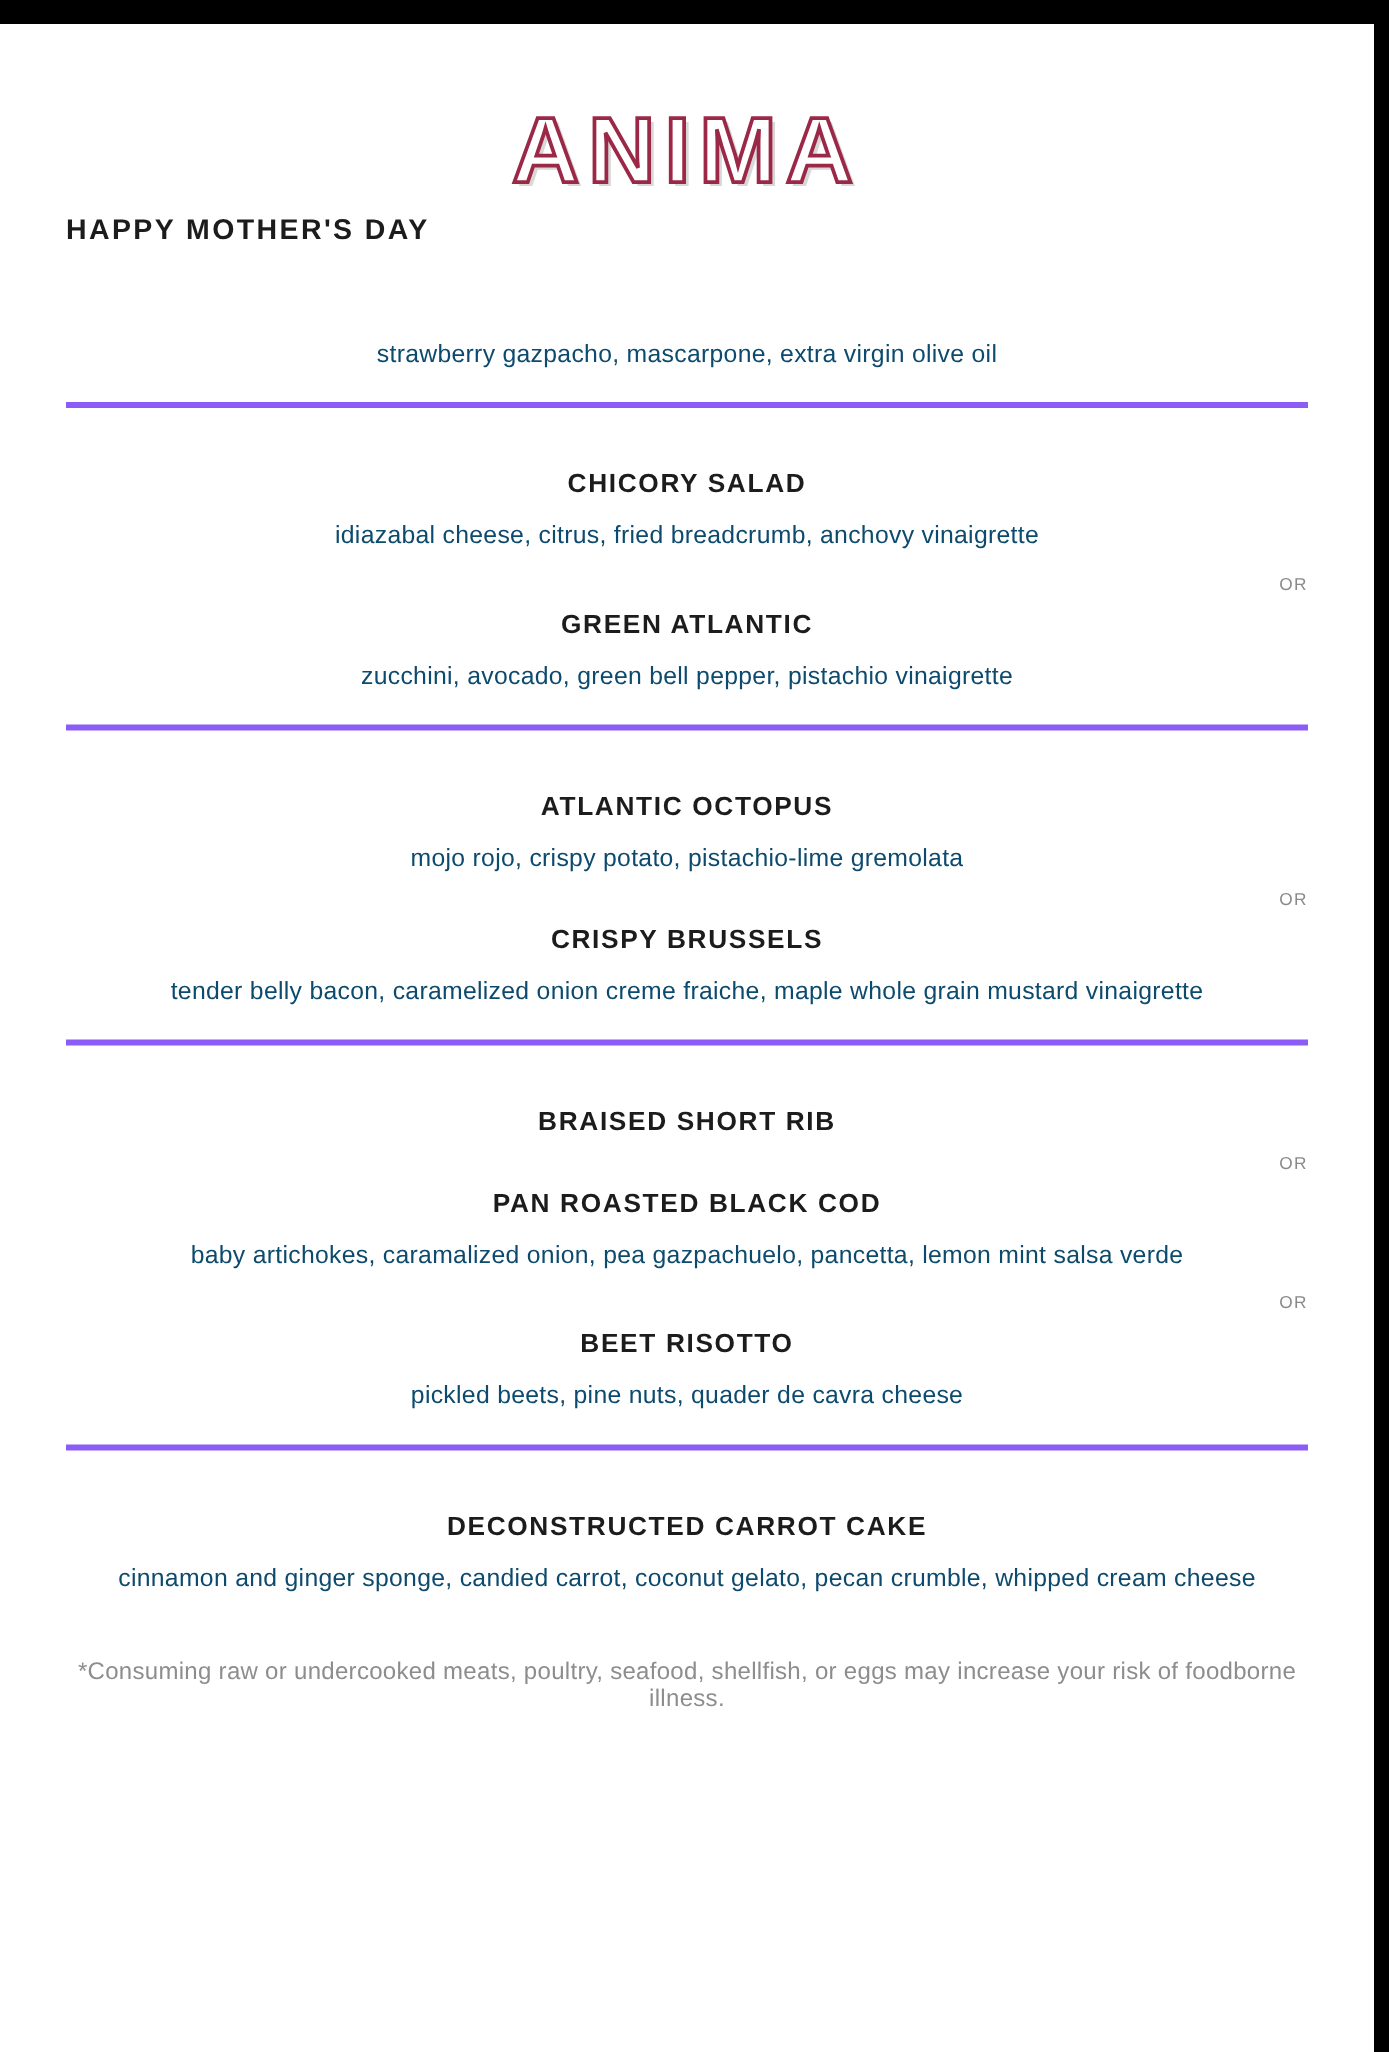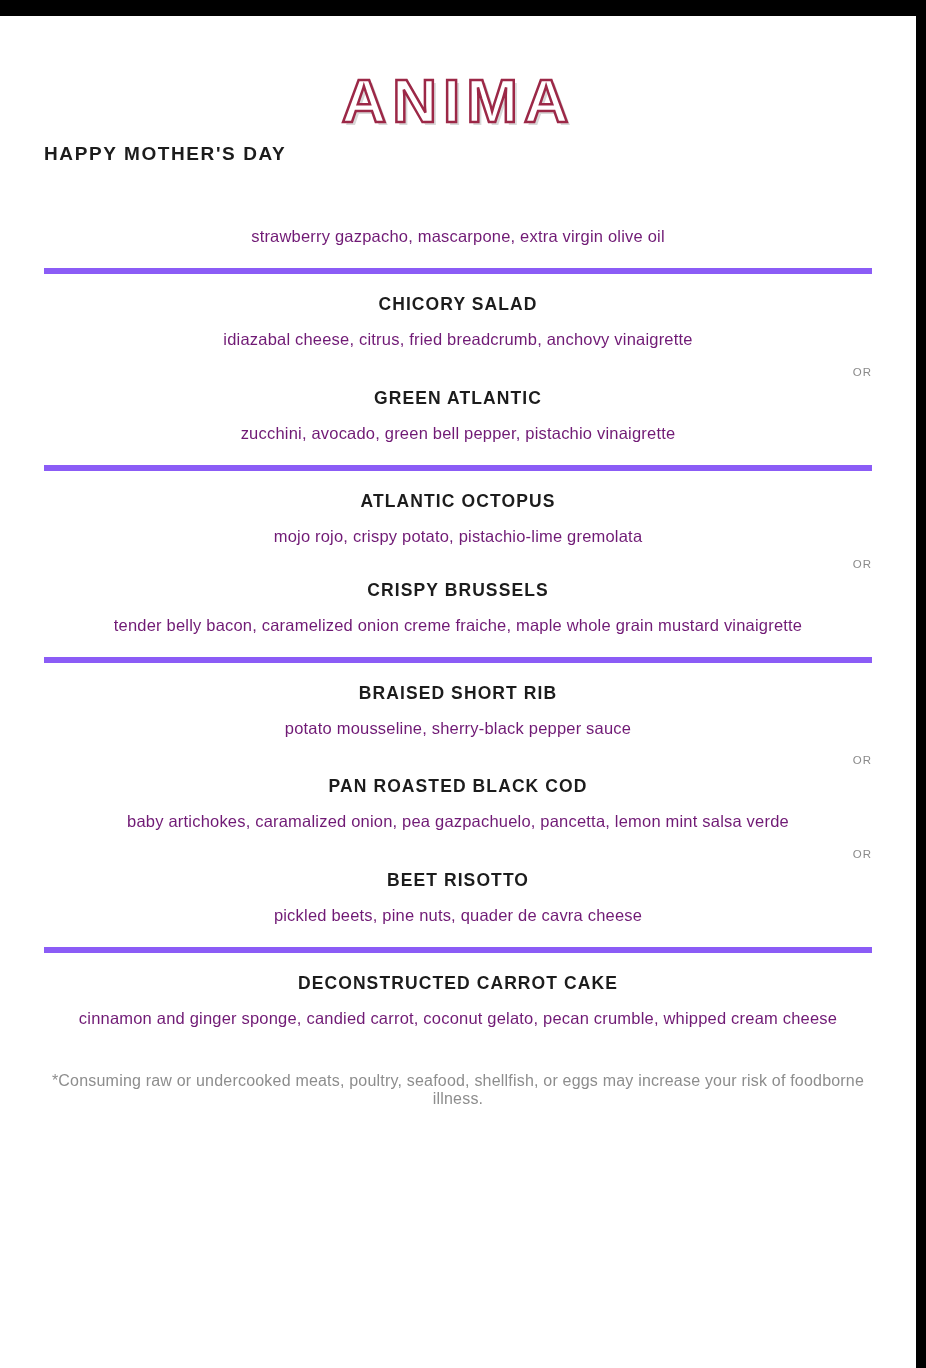--- a/index.html
+++ b/index.html
@@ -56,36 +56,36 @@
   }
 
   
   .menu {
     margin-top: 58px;
   }
   .course {
     padding: 0 0 10px 0;
   }
   .course + .course {
-    border-top: 6px solid #8b5cf6;
-    padding-top: 10px;
+    border-top: 4px solid #8b5cf6;
+    padding-top: 30px;
   }
   .dish {
     text-align: center;
   }
   .dish-name {
     font-size: 17.5px;
     font-weight: bold;
     letter-spacing: 1.1px;
     color: #1c1c1c;
     margin: 10px 0 0 0;
   }
   .dish-desc {
     font-size: 16.5px;
-    color: #701a75;
+    color: #0c4a6e;
     letter-spacing: 0.2px;
     line-height: 1.65;
     margin: 11px auto 8px auto;
     max-width: 820px;
   }
   .or {
     text-align: right;
     font-size: 11.5px;
     letter-spacing: 1px;
     color: #8a8a8a;
@@ -141,21 +141,20 @@
         <div class="or tight">OR</div>
         <div class="dish">
           <div class="dish-name">CRISPY BRUSSELS</div>
           <div class="dish-desc">tender belly bacon, caramelized onion creme fraiche, maple whole grain mustard vinaigrette</div>
         </div>
       </div>
 
       <div class="course">
         <div class="dish">
           <div class="dish-name">BRAISED SHORT RIB</div>
-          <div class="dish-desc">potato mousseline, sherry-black pepper sauce</div>
         </div>
         <div class="or">OR</div>
         <div class="dish">
           <div class="dish-name">PAN ROASTED BLACK COD</div>
           <div class="dish-desc">baby artichokes, caramalized onion, pea gazpachuelo, pancetta, lemon mint salsa verde</div>
         </div>
         <div class="or">OR</div>
         <div class="dish">
           <div class="dish-name">BEET RISOTTO</div>
           <div class="dish-desc">pickled beets, pine nuts, quader de cavra cheese</div>

